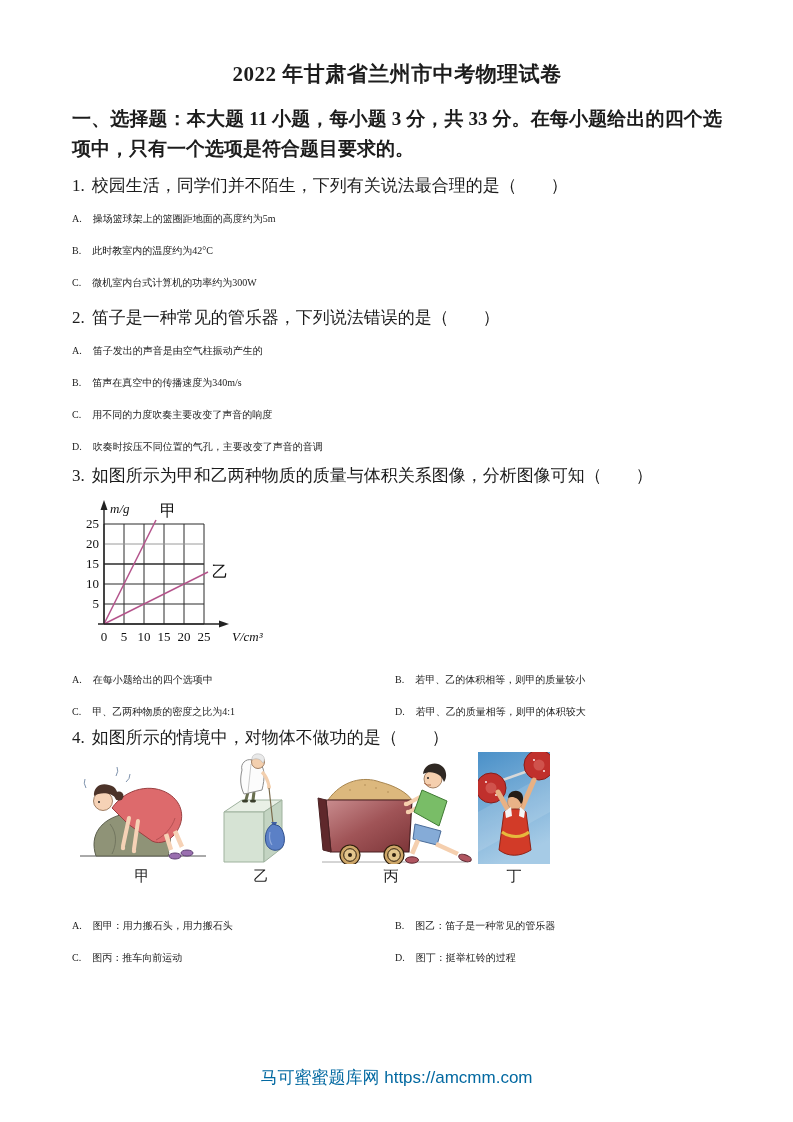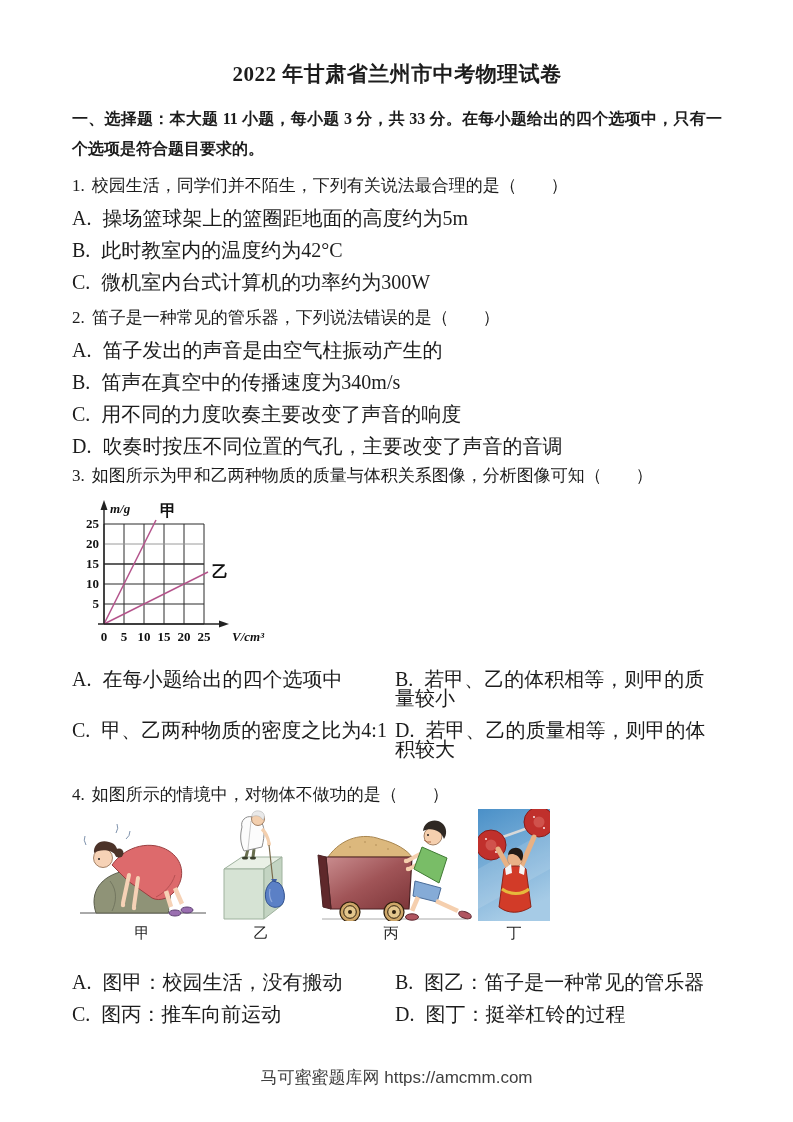--- a/index.html
+++ b/index.html
@@ -1,39 +1,39 @@
 <!DOCTYPE html>
 <html><head>
 <meta charset="utf-8">
 <style>
   html,body{margin:0;padding:0;background:#fff;}
   .page{position:relative;width:793px;height:1122px;margin:0 auto;background:#fff;overflow:hidden;
         font-family:"Liberation Serif","DejaVu Serif",serif;color:#1c1c1c;border-radius:31px;}
   .content{position:absolute;left:72px;top:0;width:650px;}
   .title{margin:60px 0 0;text-align:center;font-size:21px;font-weight:700;letter-spacing:.5px;}
-  .section-heading{margin:16px 0 12px;font-size:16px;font-weight:700;line-height:30px;text-align:justify;}
+  .section-heading{margin:16px 0 12px;font-size:19px;font-weight:700;line-height:30px;text-align:justify;}
   .question{margin:0;}
-  #q1{margin-top:12px;} #q2{margin-top:16px;} #q3{margin-top:10px;} #q4{margin-top:26px;}
+  #q1{margin-top:12px;} #q2{margin-top:16px;} #q3{margin-top:10px;} #q4{margin-top:7px;}
   .stem{margin:0;font-size:17px;line-height:20px;}
   .qnum{margin-right:7px;}
   .optlabel{margin-right:11px;}
-  .opt{margin:13px 0 0;font-size:20px;line-height:19px;font-family:Liberation Serif, serif;}
+  .opt{margin:13px 0 0;font-size:10px;line-height:19px;font-family:Liberation Serif, serif;}
   .opts2{display:grid;grid-template-columns:323px auto;row-gap:13px;margin-top:12px;}
   .opts2 .opt{margin:0;}
-  .chart-wrap{margin:8px 0 0;font-weight:bold;}
+  .chart-wrap{margin:8px 0 0;}
   .chart text{font-size:13px;fill:#111;font-family:inherit;}
   .chart .big{font-size:16px;}
   .chart .it{font-style:italic;}
   .figures{display:flex;align-items:flex-end;gap:6px;margin-top:4px;}
   figure{margin:0;}
   .fig{display:flex;flex-direction:column;align-items:center;}
   .fig figcaption{margin-top:3px;font-size:15px;}
   .q4opts{margin-top:30px;}
   .footer{position:absolute;left:0;right:0;top:1066px;text-align:center;
-          font-family:"Liberation Sans","DejaVu Sans",sans-serif;font-size:17px;color:#404040;}
+          font-family:"Liberation Sans","DejaVu Sans",sans-serif;font-size:17px;color:#0369a1;}
 </style>
 </head>
 <body>
 
 <div class="page">
   <div class="content">
 
     <h1 class="title">2022 年甘肃省兰州市中考物理试卷</h1>
 
     <p class="section-heading">一、选择题：本大题 11 小题，每小题 3 分，共 33 分。在每小题给出的四个选项中，只有一个选项是符合题目要求的。</p>
@@ -285,21 +285,21 @@
               <path d="M24,80 C32,86 44,86 51,80" stroke="#e6b93c" stroke-width="3" fill="none"></path>
             </g>
           </svg>
           <figcaption>丁</figcaption>
         </figure>
 
       </div>
 
       <div class="opts2 q4opts">
         <p class="opt">
-          <span class="optlabel">A.</span><span>图甲：校园生活，没有搬动</span>
+          <span class="optlabel">A.</span><span>图甲：用力搬石头，用力搬石头</span>
         </p>
         <p class="opt">
           <span class="optlabel">B.</span><span>图乙：笛子是一种常见的管乐器</span>
         </p>
         <p class="opt">
           <span class="optlabel">C.</span><span>图丙：推车向前运动</span>
         </p>
         <p class="opt">
           <span class="optlabel">D.</span><span>图丁：挺举杠铃的过程</span>
         </p>

